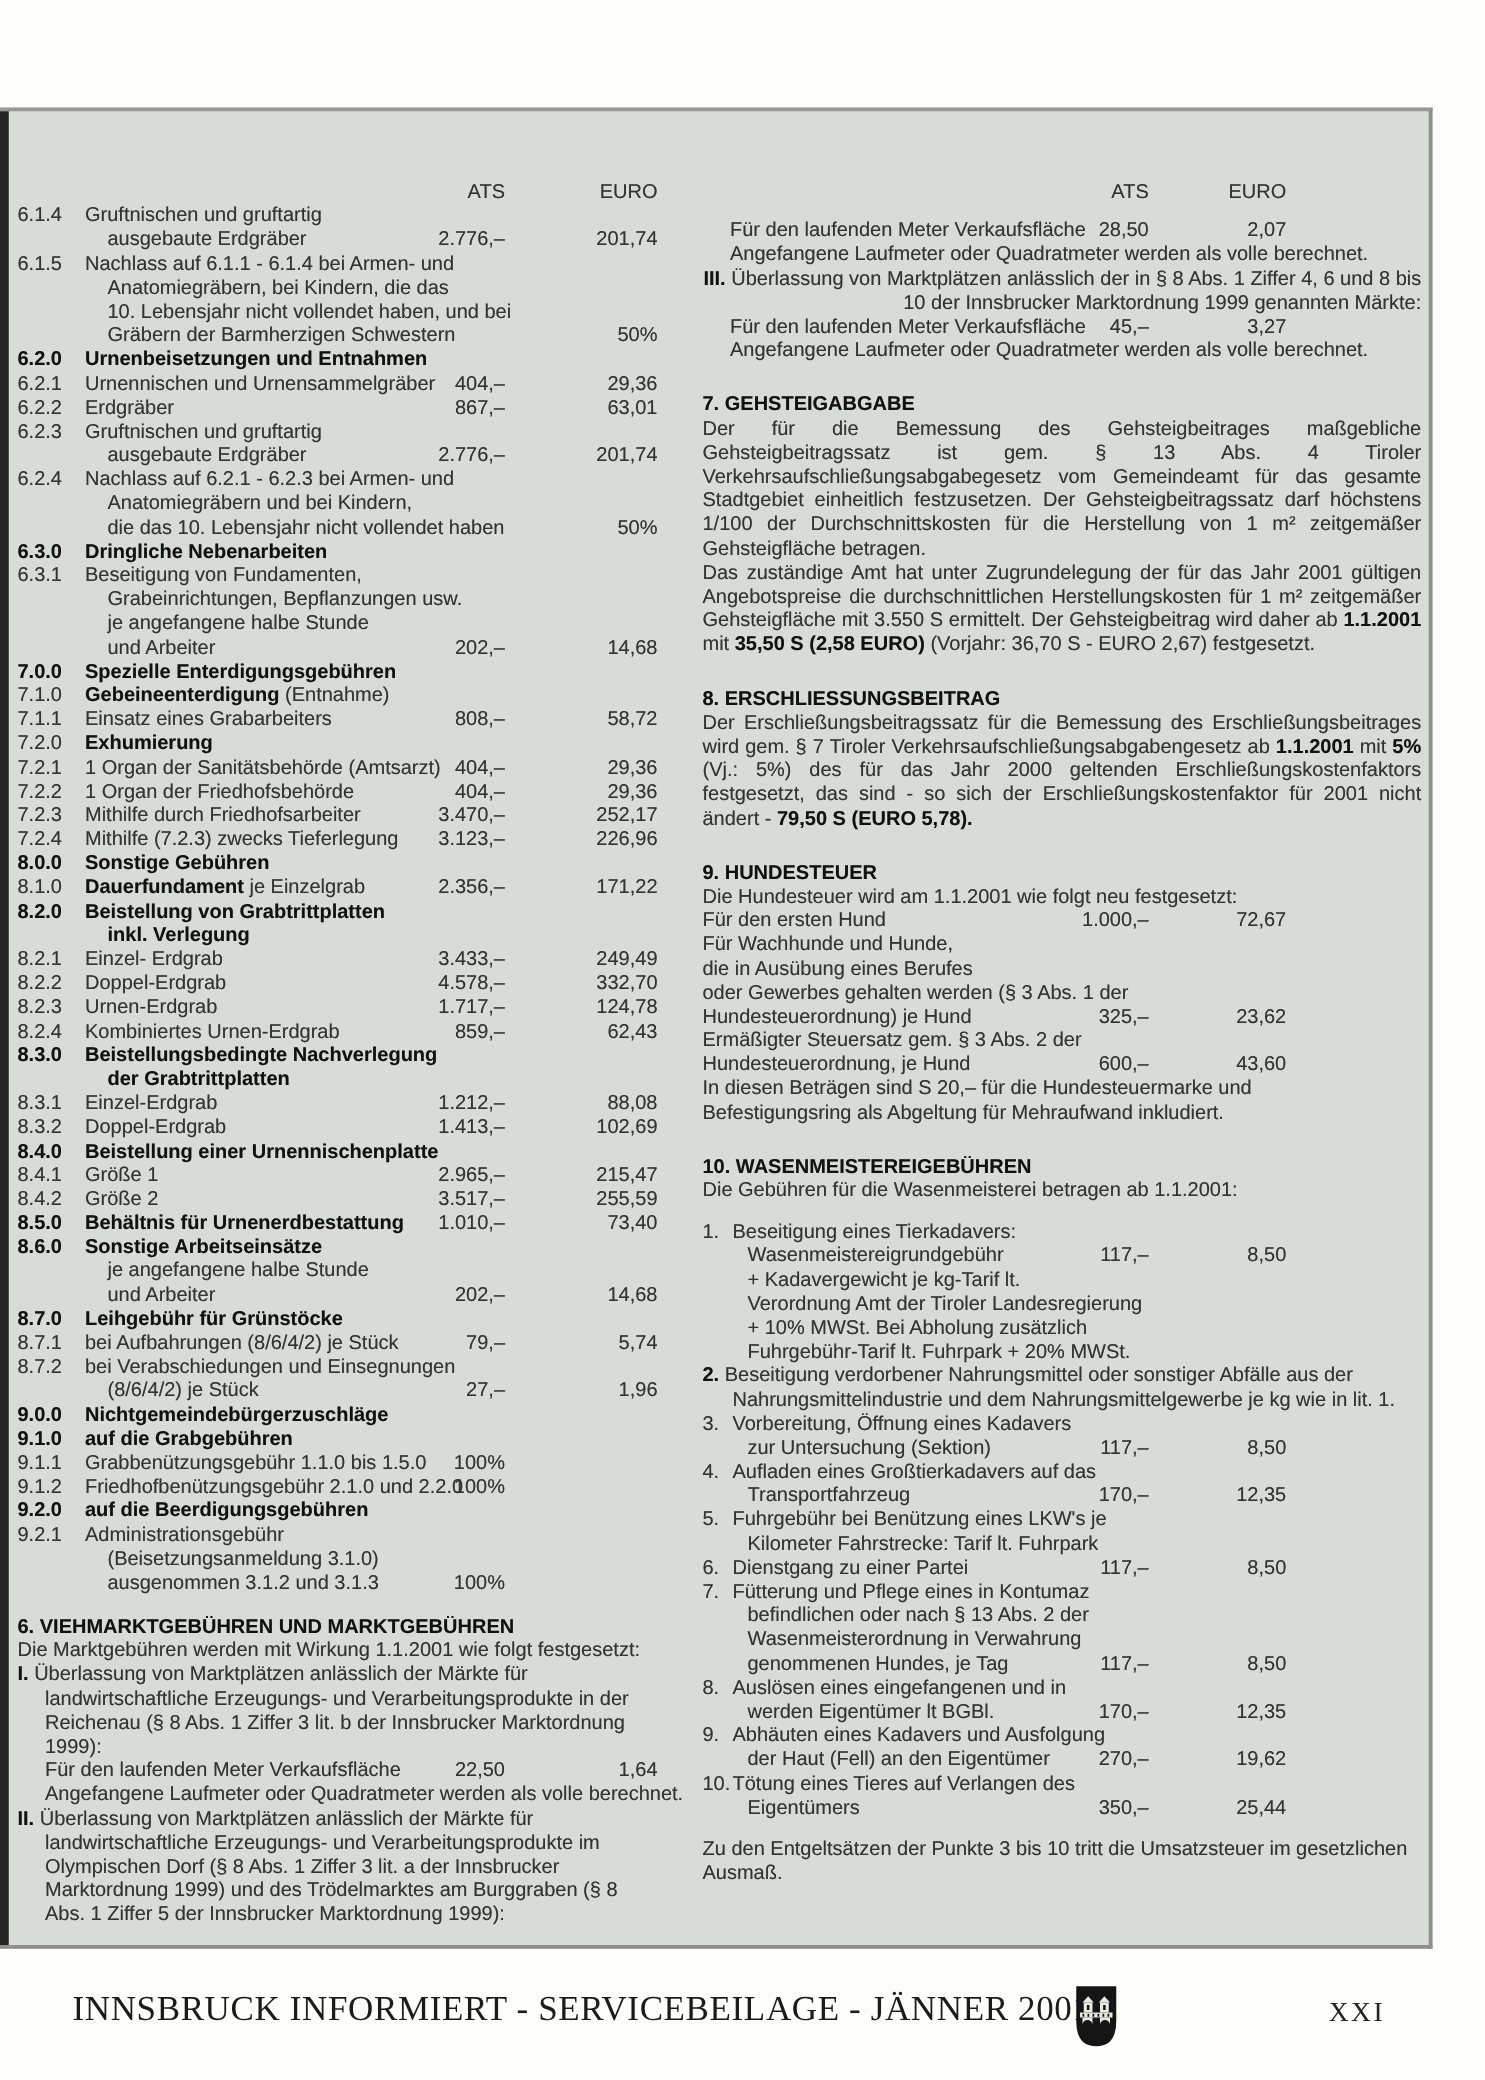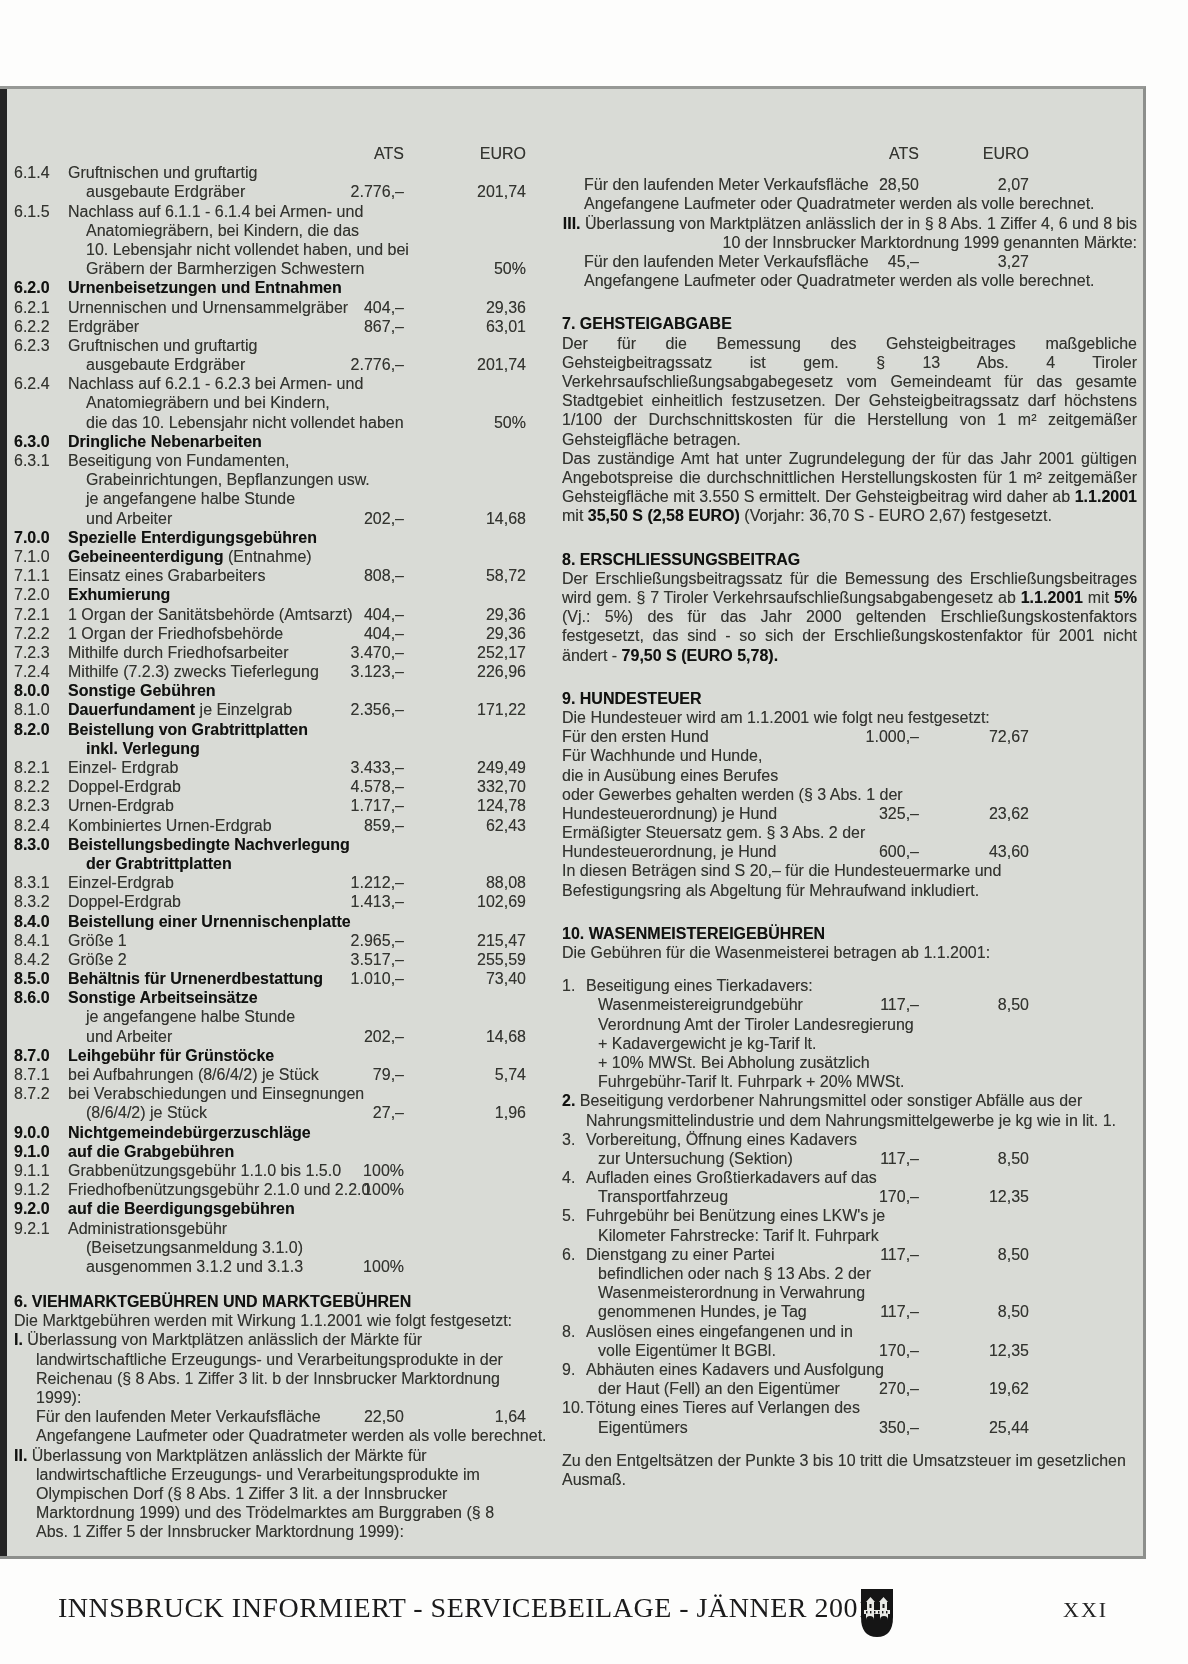--- a/index.html
+++ b/index.html
@@ -140,37 +140,38 @@
         <div class="row"><span class="lt">Ermäßigter Steuersatz gem. § 3 Abs. 2 der</span></div>
         <div class="row"><span class="lt">Hundesteuerordnung, je Hund</span><span class="val va">600,–</span><span class="val ve">43,60</span></div>
         <div class="row"><span class="lt">In diesen Beträgen sind S 20,– für die Hundesteuermarke und</span></div>
         <div class="row"><span class="lt">Befestigungsring als Abgeltung für Mehraufwand inkludiert.</span></div>
         <div class="gap" style="height: 24px;"></div>
         <div class="sechead"><span class="u">10. WASENMEISTEREIGEBÜHREN</span></div>
         <div class="row"><span class="lt">Die Gebühren für die Wasenmeisterei betragen ab 1.1.2001:</span></div>
         <div class="gap" style="height: 14px;"></div>
         <div class="row"><span class="lt"><span class="num">1.</span>Beseitigung eines Tierkadavers:</span></div>
         <div class="row i2"><span class="lt">Wasenmeistereigrundgebühr</span><span class="val va">117,–</span><span class="val ve">8,50</span></div>
+        <div class="row i2"><span class="lt">+ Kadavergewicht je kg-Tarif lt.</span></div>
         <div class="row i2"><span class="lt">Verordnung Amt der Tiroler Landesregierung</span></div>
-        <div class="row i2"><span class="lt">+ Kadavergewicht je kg-Tarif lt.</span></div>
         <div class="row i2"><span class="lt">+ 10% MWSt. Bei Abholung zusätzlich</span></div>
         <div class="row i2"><span class="lt">Fuhrgebühr-Tarif lt. Fuhrpark + 20% MWSt.</span></div>
         <div class="para" style="padding-left: 24px; text-indent: -24px;"><b class="pn">2. </b>Beseitigung verdorbener Nahrungsmittel oder sonstiger Abfälle aus der Nahrungsmittelindustrie und dem Nahrungsmittelgewerbe je kg wie in lit. 1.</div>
         <div class="row"><span class="lt"><span class="num">3.</span>Vorbereitung, Öffnung eines Kadavers</span></div>
         <div class="row i2"><span class="lt">zur Untersuchung (Sektion)</span><span class="val va">117,–</span><span class="val ve">8,50</span></div>
         <div class="row"><span class="lt"><span class="num">4.</span>Aufladen eines Großtierkadavers auf das</span></div>
         <div class="row i2"><span class="lt">Transportfahrzeug</span><span class="val va">170,–</span><span class="val ve">12,35</span></div>
         <div class="row"><span class="lt"><span class="num">5.</span>Fuhrgebühr bei Benützung eines LKW's je</span></div>
         <div class="row i2"><span class="lt">Kilometer Fahrstrecke: Tarif lt. Fuhrpark</span></div>
         <div class="row"><span class="lt"><span class="num">6.</span>Dienstgang zu einer Partei</span><span class="val va">117,–</span><span class="val ve">8,50</span></div>
+        <div class="row"><span class="lt"><span class="num">7.</span>Fütterung und Pflege eines in Kontumaz</span></div>
         <div class="row i2"><span class="lt">befindlichen oder nach § 13 Abs. 2 der</span></div>
         <div class="row i2"><span class="lt">Wasenmeisterordnung in Verwahrung</span></div>
         <div class="row i2"><span class="lt">genommenen Hundes, je Tag</span><span class="val va">117,–</span><span class="val ve">8,50</span></div>
         <div class="row"><span class="lt"><span class="num">8.</span>Auslösen eines eingefangenen und in</span></div>
-        <div class="row i2"><span class="lt">volle Eigentümer lt BGBl.</span><span class="val va">170,–</span><span class="val ve">12,35</span></div>
+        <div class="row i2"><span class="lt">werden Eigentümer lt BGBl.</span><span class="val va">170,–</span><span class="val ve">12,35</span></div>
         <div class="row"><span class="lt"><span class="num">9.</span>Abhäuten eines Kadavers und Ausfolgung</span></div>
         <div class="row i2"><span class="lt">der Haut (Fell) an den Eigentümer</span><span class="val va">270,–</span><span class="val ve">19,62</span></div>
         <div class="row"><span class="lt"><span class="num">10.</span>Tötung eines Tieres auf Verlangen des</span></div>
         <div class="row i2"><span class="lt">Eigentümers</span><span class="val va">350,–</span><span class="val ve">25,44</span></div>
         <div class="gap" style="height: 14px;"></div>
         <div class="para">Zu den Entgeltsätzen der Punkte 3 bis 10 tritt die Umsatzsteuer im gesetzlichen Ausmaß.</div>
       </div>
   </div>
 
   <div class="ftitle">INNSBRUCK INFORMIERT - SERVICEBEILAGE - JÄNNER 2001</div>

